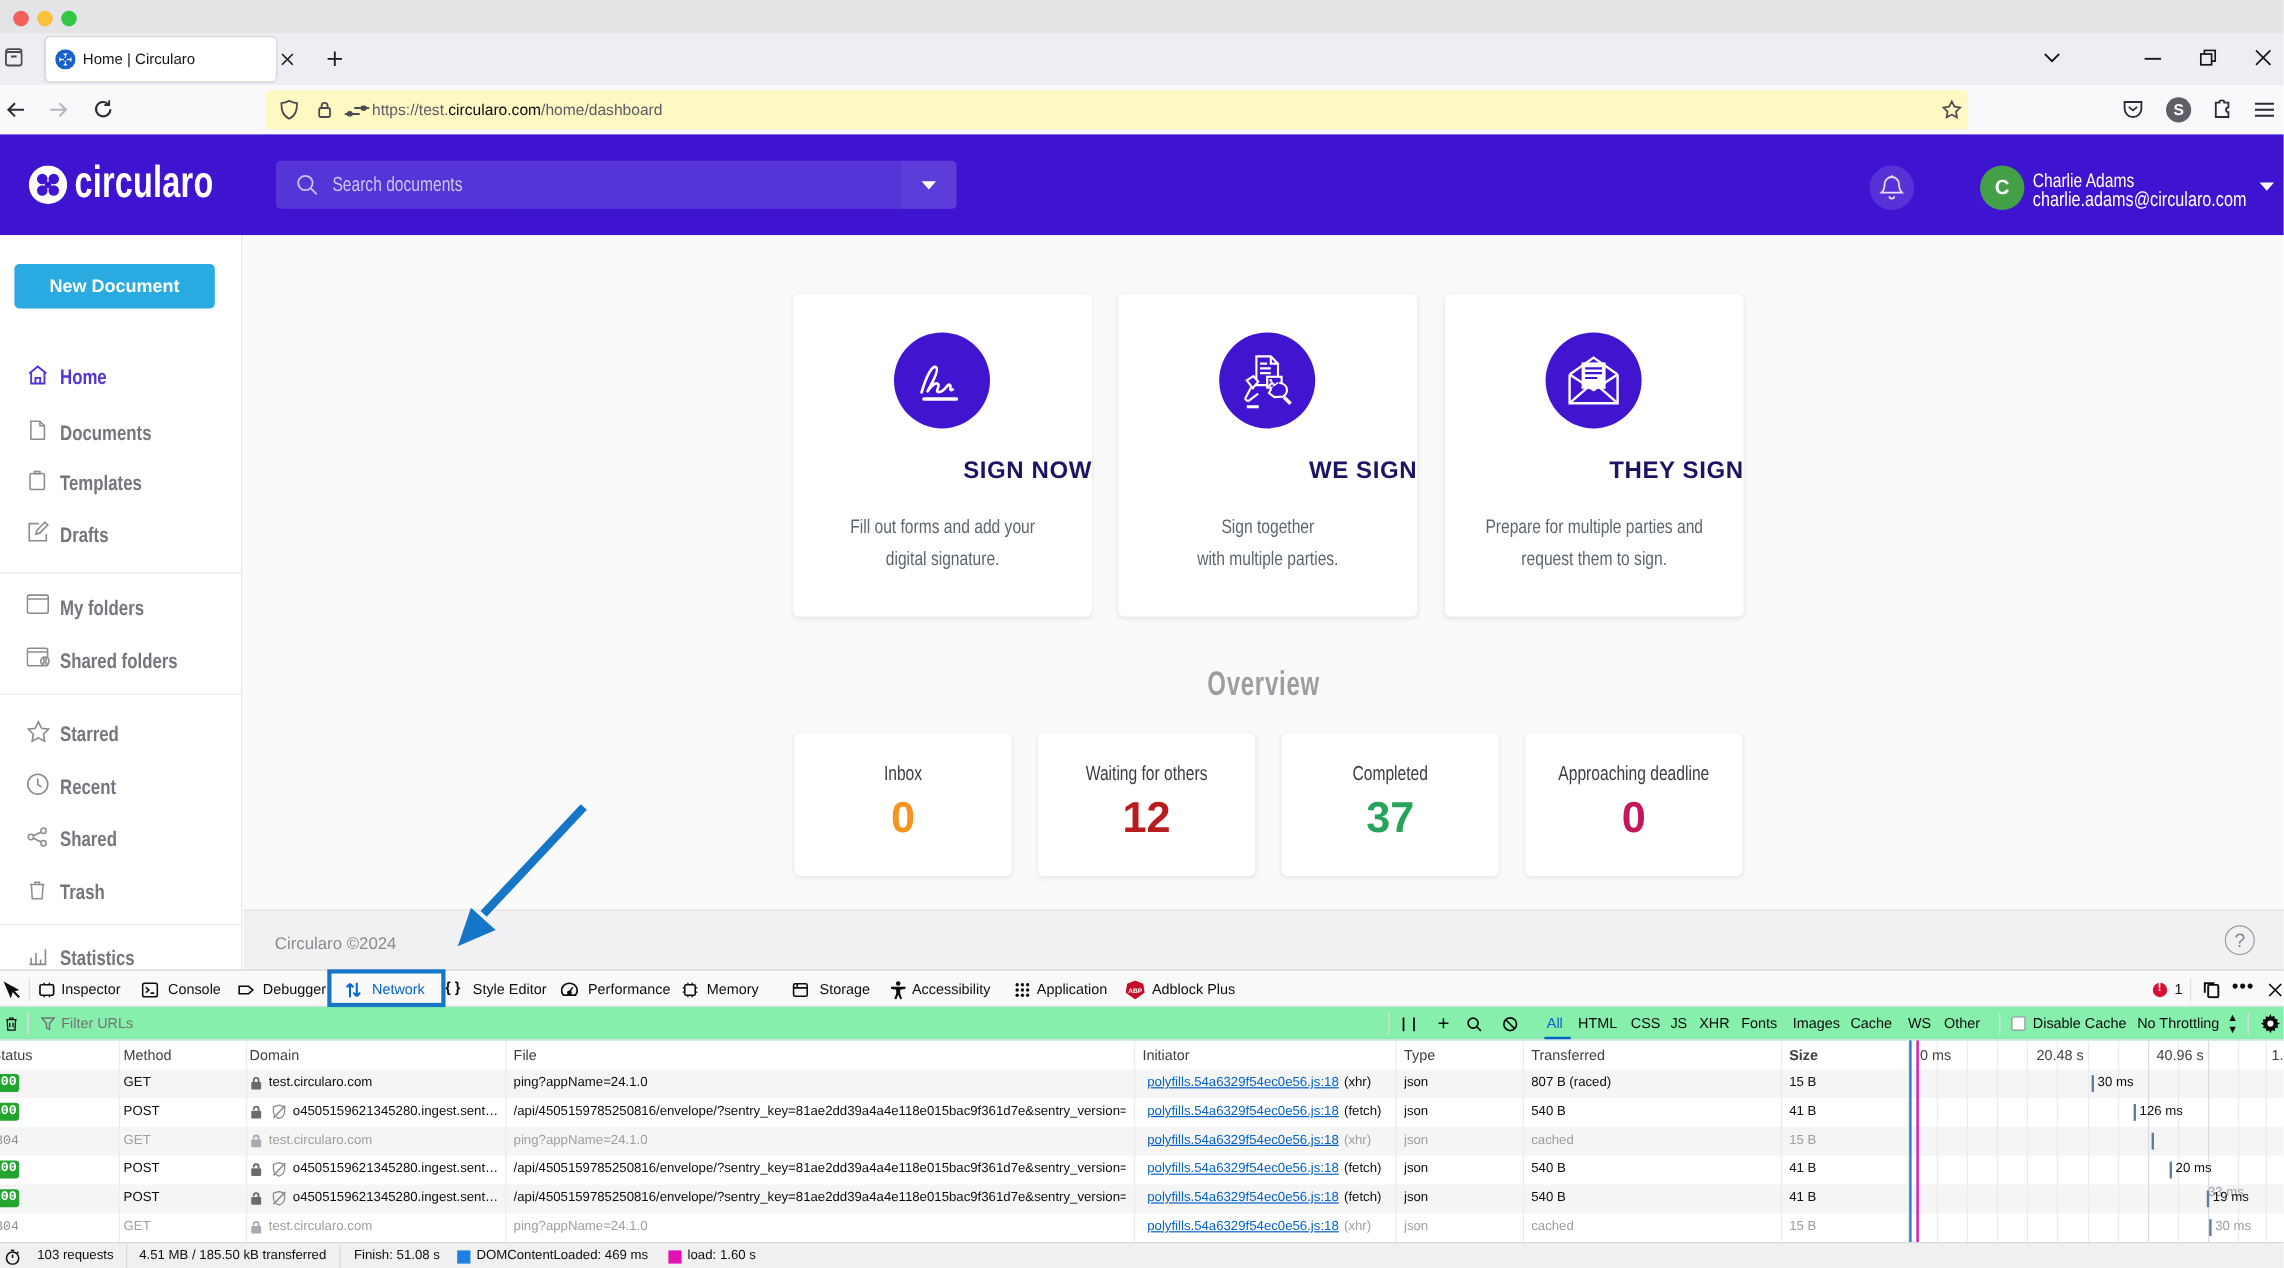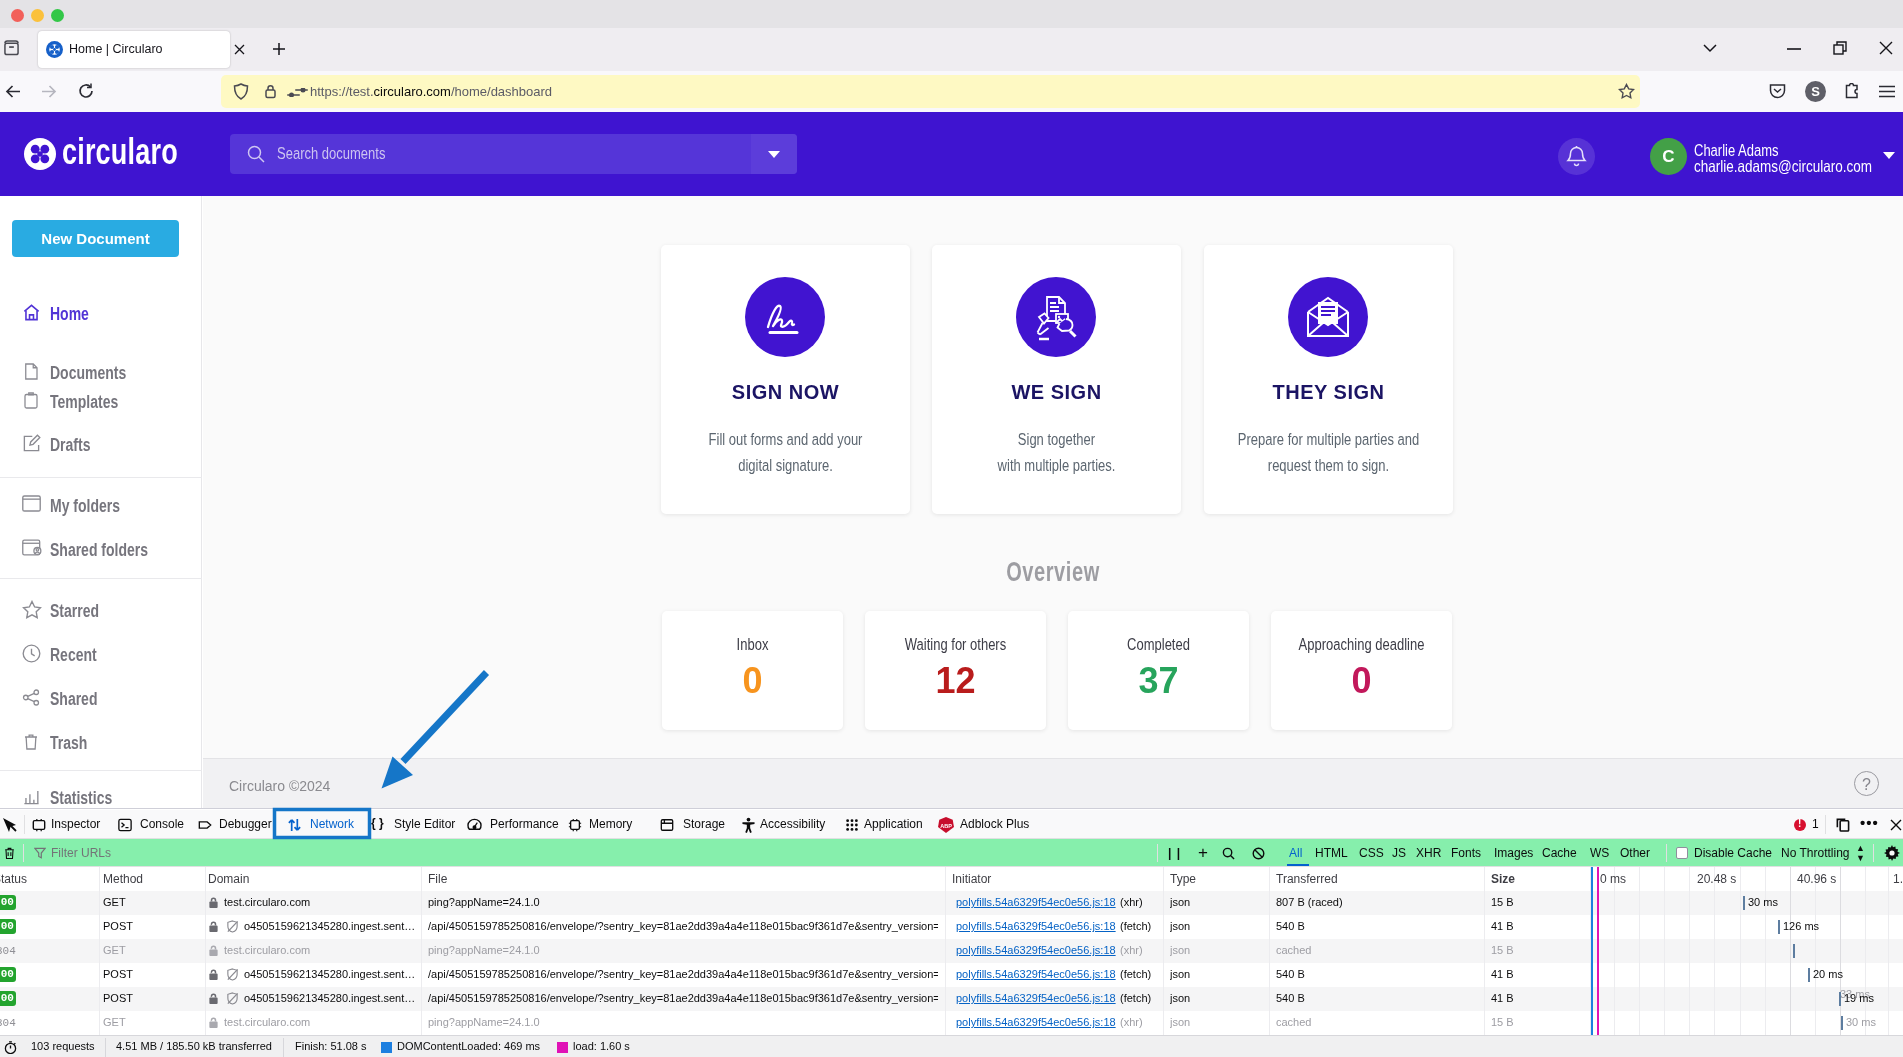--- a/index.html
+++ b/index.html
@@ -34,21 +34,21 @@
 .sitem{position:absolute;left:0;width:202px;height:24px;font-size:14px;font-weight:bold;color:#76757d;}
 .sitem .lbl{transform:scaleY(1.25);transform-origin:0 50%;display:inline-block;}
 .sitem .lbl{position:absolute;left:50px;top:3px;}
 .sitem svg{position:absolute;left:22px;top:0;}
 .sdiv{position:absolute;left:0;width:202px;height:1px;background:#e9e9ec;}
 
 #main{position:absolute;left:203px;top:196px;width:1700px;height:612px;background:#fafafa;}
 .bigcard{position:absolute;top:49px;width:249px;height:269px;background:#fff;border-radius:5px;
   box-shadow:0 1px 4px rgba(0,0,0,.09);}
 .bigcard .circ{position:absolute;left:84px;top:32px;width:80px;height:80px;border-radius:50%;background:#4114d0;}
-.bigcard h2{position:absolute;width:100%;top:136px;margin:0;text-align:center;font-size:20px;color:#1b1464;letter-spacing:.5px;}
+.bigcard h2{position:absolute;width:100%;top:136px;margin:0;text-align:right;font-size:20px;color:#1b1464;letter-spacing:.5px;}
 .bigcard p{position:absolute;width:100%;top:186px;margin:0;text-align:center;font-size:13px;line-height:21px;color:#5c6670;transform:scaleY(1.25);}
 #ovtitle{position:absolute;left:0;width:1700px;top:364px;text-align:center;font-size:20px;font-weight:bold;
   color:#9d9da2;letter-spacing:.6px;transform:scaleY(1.42);}
 .stat{position:absolute;top:415px;width:181px;height:119px;background:#fff;border-radius:5px;
   box-shadow:0 1px 4px rgba(0,0,0,.09);text-align:center;}
 .stat .sl{margin-top:26px;font-size:13px;color:#3c3c46;transform:scaleY(1.3);}
 .stat .sn{margin-top:8px;font-size:36px;font-weight:bold;}
 #footstrip{position:absolute;left:0;top:562px;width:1700px;height:50px;background:#f1f1f3;border-top:1px solid #e3e3e6;}
 #copyr{position:absolute;left:26px;top:19px;font-size:14px;color:#8a8a8f;}
 #helpq{position:absolute;left:1651px;top:12px;width:25px;height:25px;border-radius:50%;border:1px solid #9a9aa0;
@@ -200,21 +200,21 @@
 <div id="sidebar">
   <div id="newdoc">New Document</div>
   <div class="sitem" style="top:107px;color:#5133d6;">
     <svg width="19" height="19" viewBox="0 0 24 24" fill="none" stroke="#5133d6" stroke-width="2">
         <path d="M3 10.5 12 3l9 7.5"></path>
         <path d="M5 9.5V21h14V9.5"></path>
         <path d="M9.5 21v-6h5v6"></path>
       </svg>
     <span class="lbl">Home</span>
     </div>
-  <div class="sitem" style="top:166px;">
+  <div class="sitem" style="top:153px;">
     <svg width="18" height="19" viewBox="0 0 24 24" fill="none" stroke="#8b8b92" stroke-width="1.7">
         <path d="M5 2h10l5 5v15H5z"></path>
         <path d="M15 2v5h5"></path>
       </svg>
     <span class="lbl">Documents</span>
     </div>
   <div class="sitem" style="top:195px;">
     <svg width="18" height="19" viewBox="0 0 24 24" fill="none" stroke="#8b8b92" stroke-width="1.7">
         <rect x="4" y="4" width="16" height="18" rx="2"></rect>
         <path d="M9 4.5V2h6v2.5z"></path>

